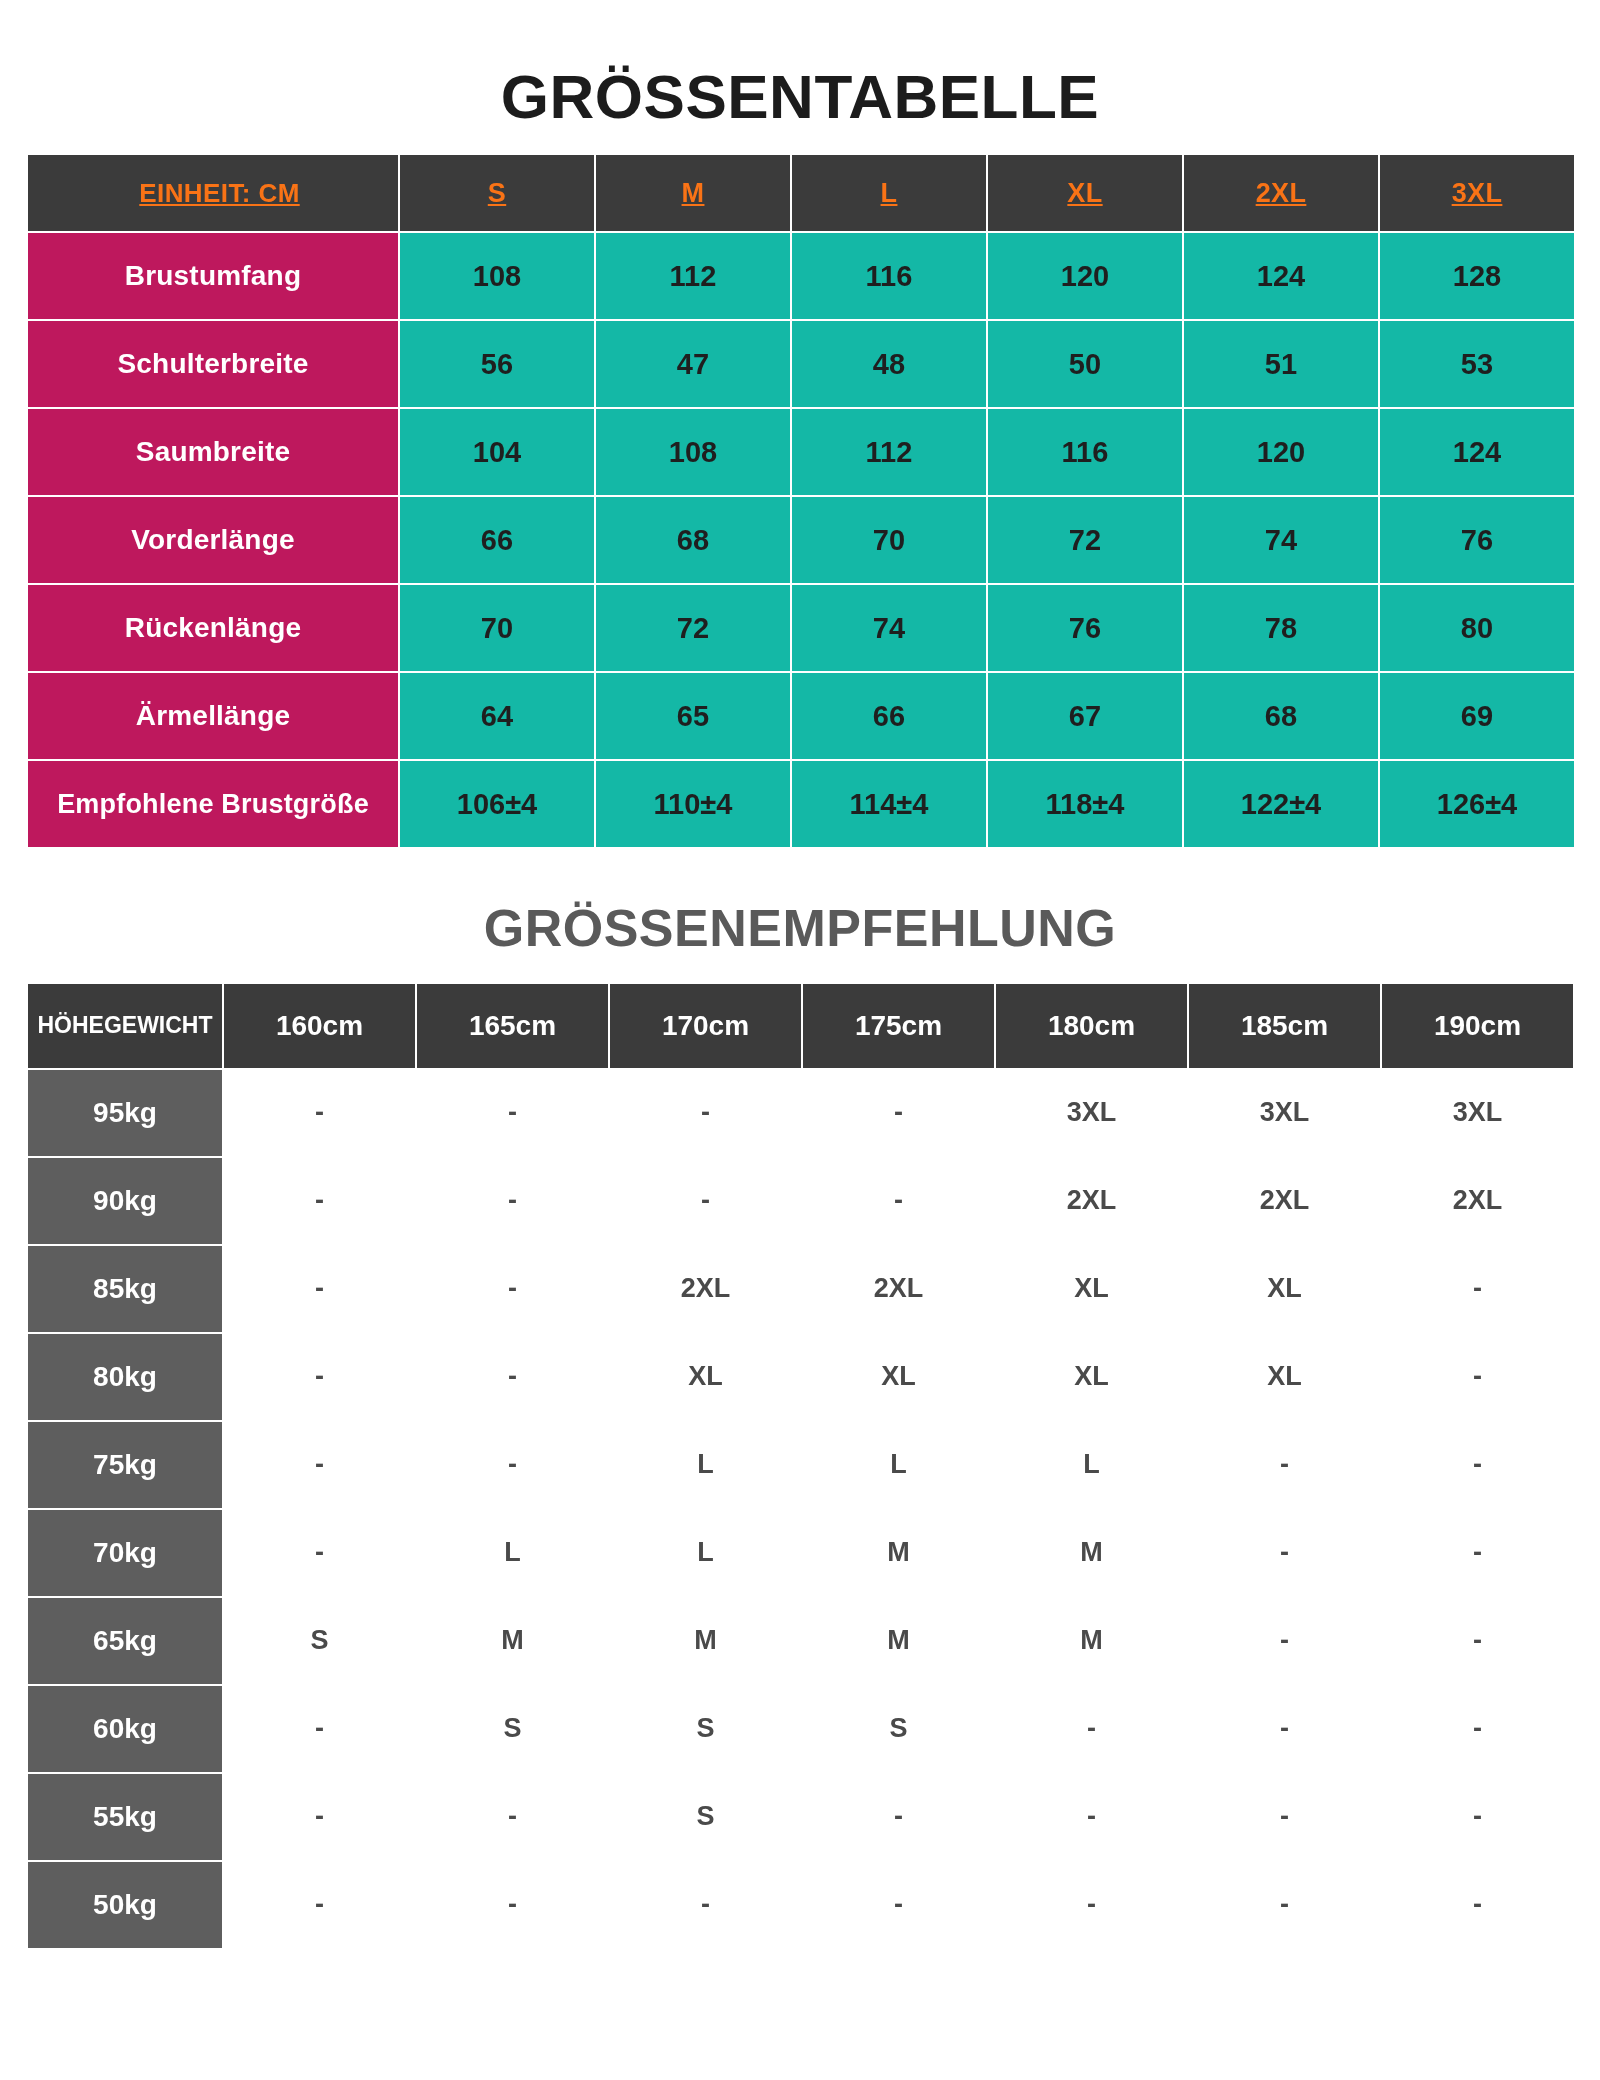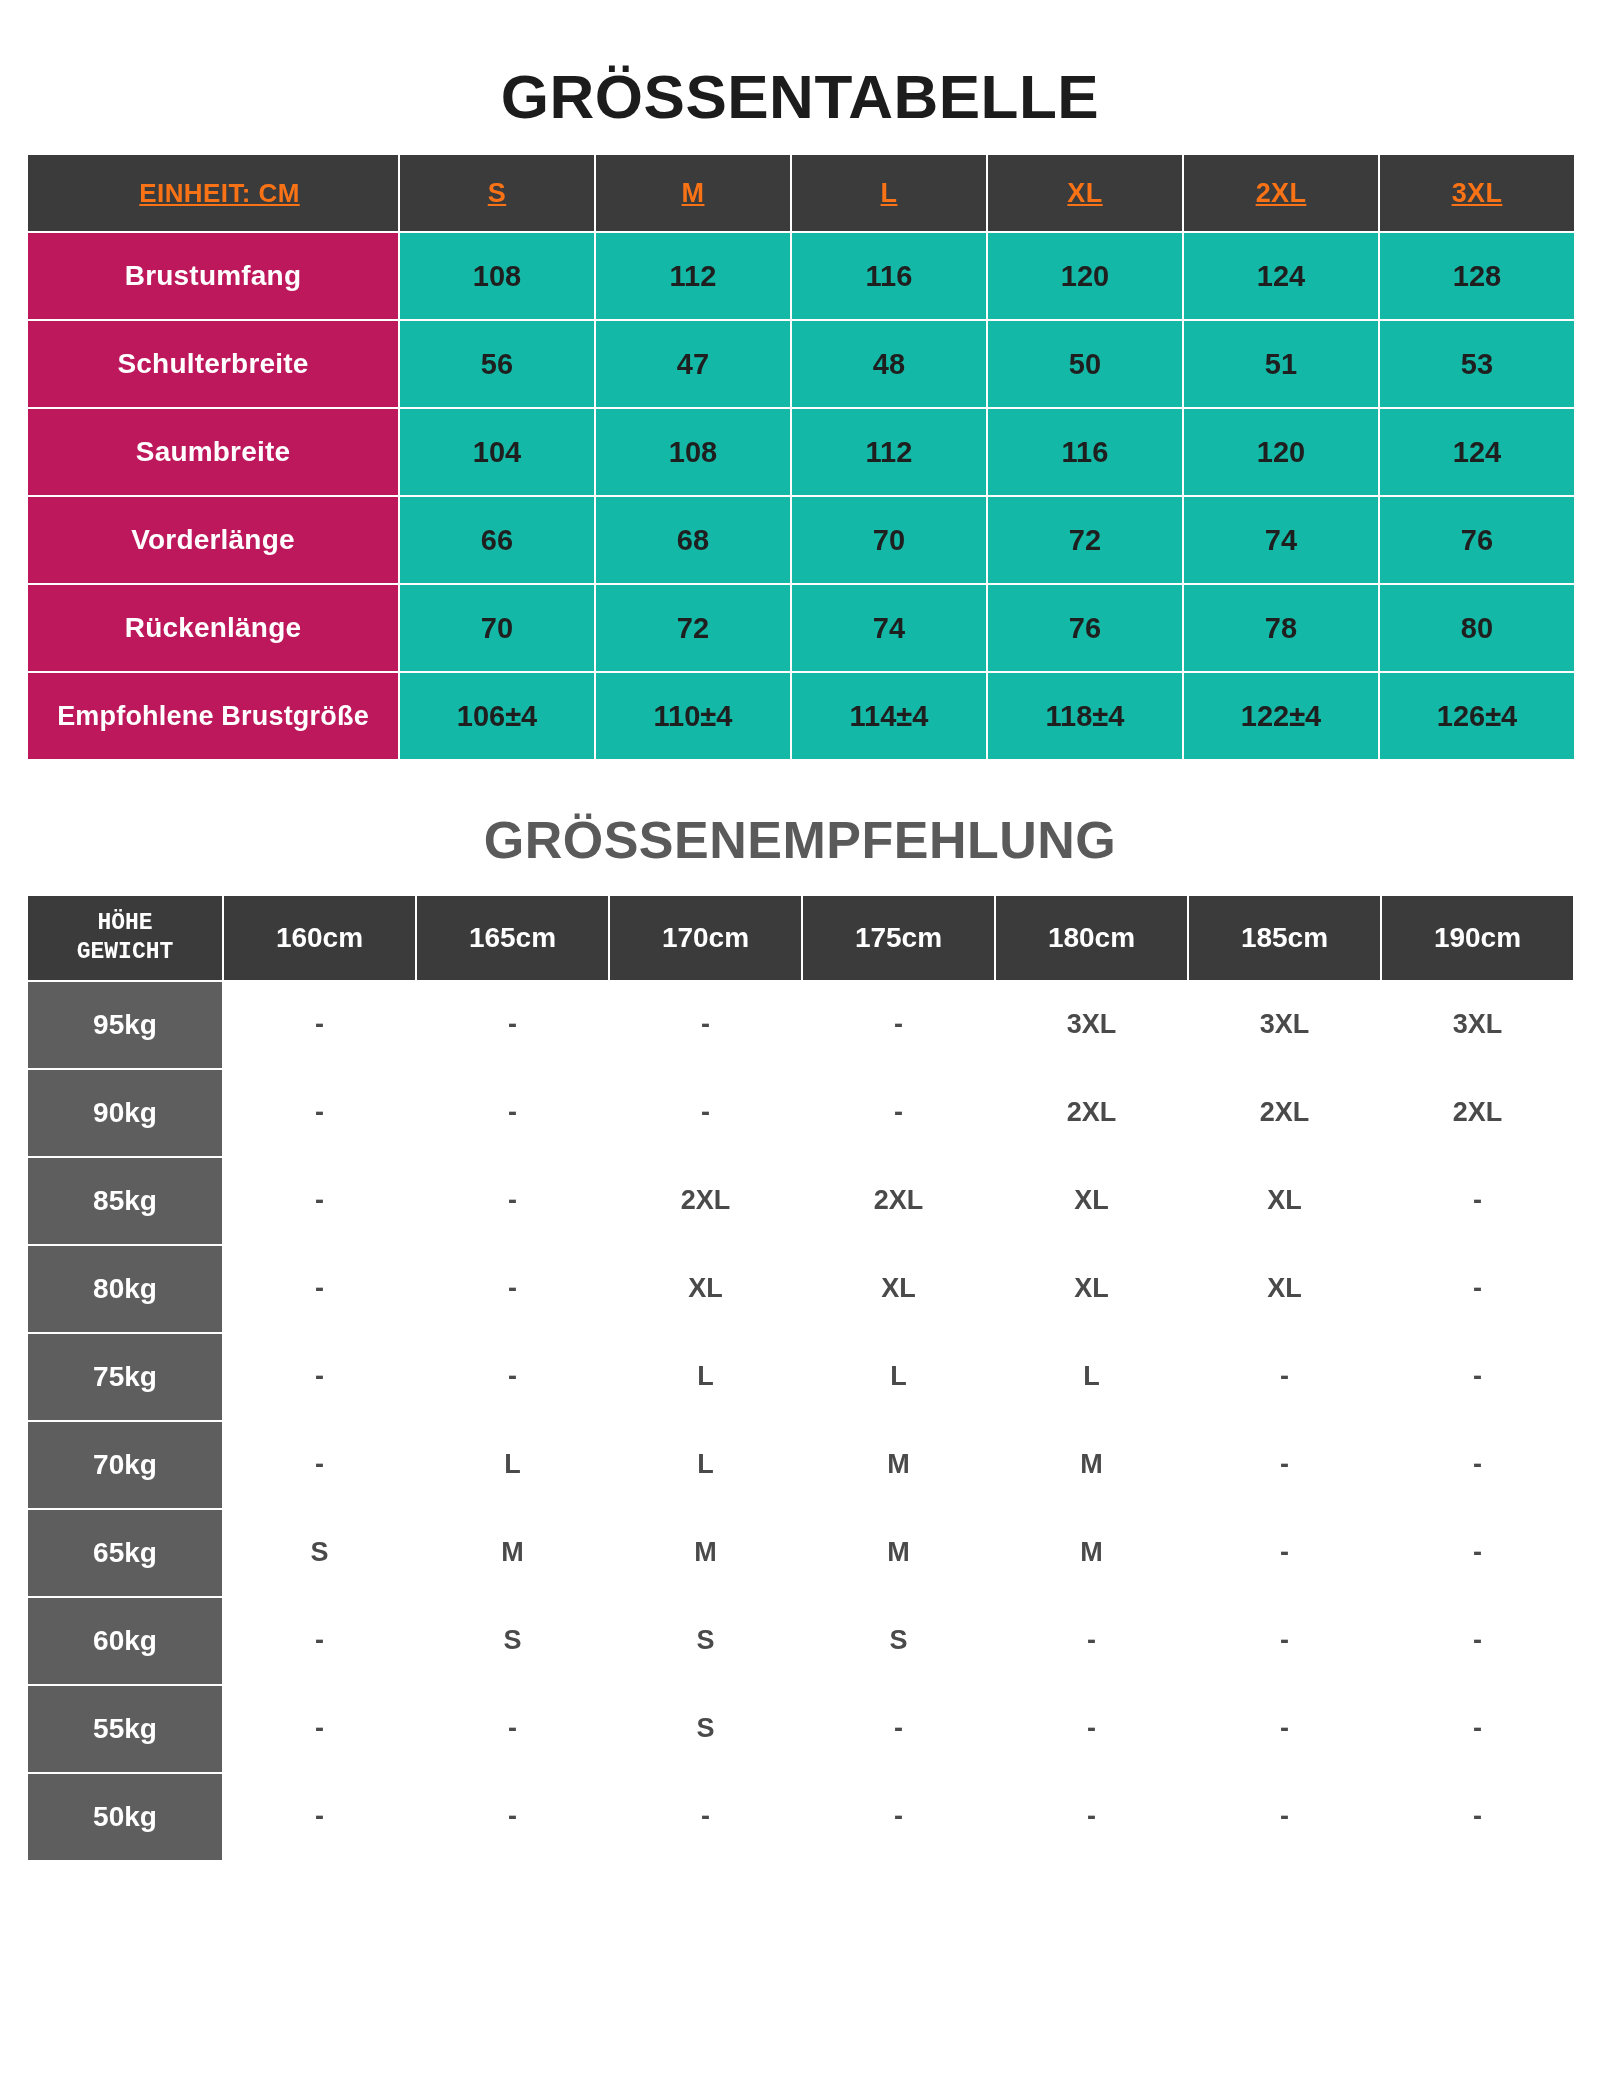--- a/index.html
+++ b/index.html
@@ -107,24 +107,22 @@
     height: 88px;
   }
   .rec-table .cell {
     background: #ffffff;
     color: #4a4a4a;
     font-size: 27px;
     height: 88px;
   }
   .corner-inner {
     display: flex;
-    flex-direction: column;
     align-items: center;
     justify-content: center;
-    font-family: Liberation Mono, monospace;
   }
   .corner-inner span:first-child { align-self: center; }
 </style>
 </head>
 <body>
 
 <div class="page">
 
   <h1 class="title-main">GRÖSSENTABELLE</h1>
 
@@ -187,20 +185,29 @@
         <td class="val">76</td>
       </tr>
       <tr>
         <td class="rowlabel">Rückenlänge</td>
         <td class="val">70</td>
         <td class="val">72</td>
         <td class="val">74</td>
         <td class="val">76</td>
         <td class="val">78</td>
         <td class="val">80</td>
+      </tr>
+      <tr>
+        <td class="rowlabel">Ärmellänge</td>
+        <td class="val">64</td>
+        <td class="val">65</td>
+        <td class="val">66</td>
+        <td class="val">67</td>
+        <td class="val">68</td>
+        <td class="val">69</td>
       </tr>
       <tr>
         <td class="rowlabel two-line">Empfohlene Brustgröße</td>
         <td class="val">106±4</td>
         <td class="val">110±4</td>
         <td class="val">114±4</td>
         <td class="val">118±4</td>
         <td class="val">122±4</td>
         <td class="val">126±4</td>
       </tr>

